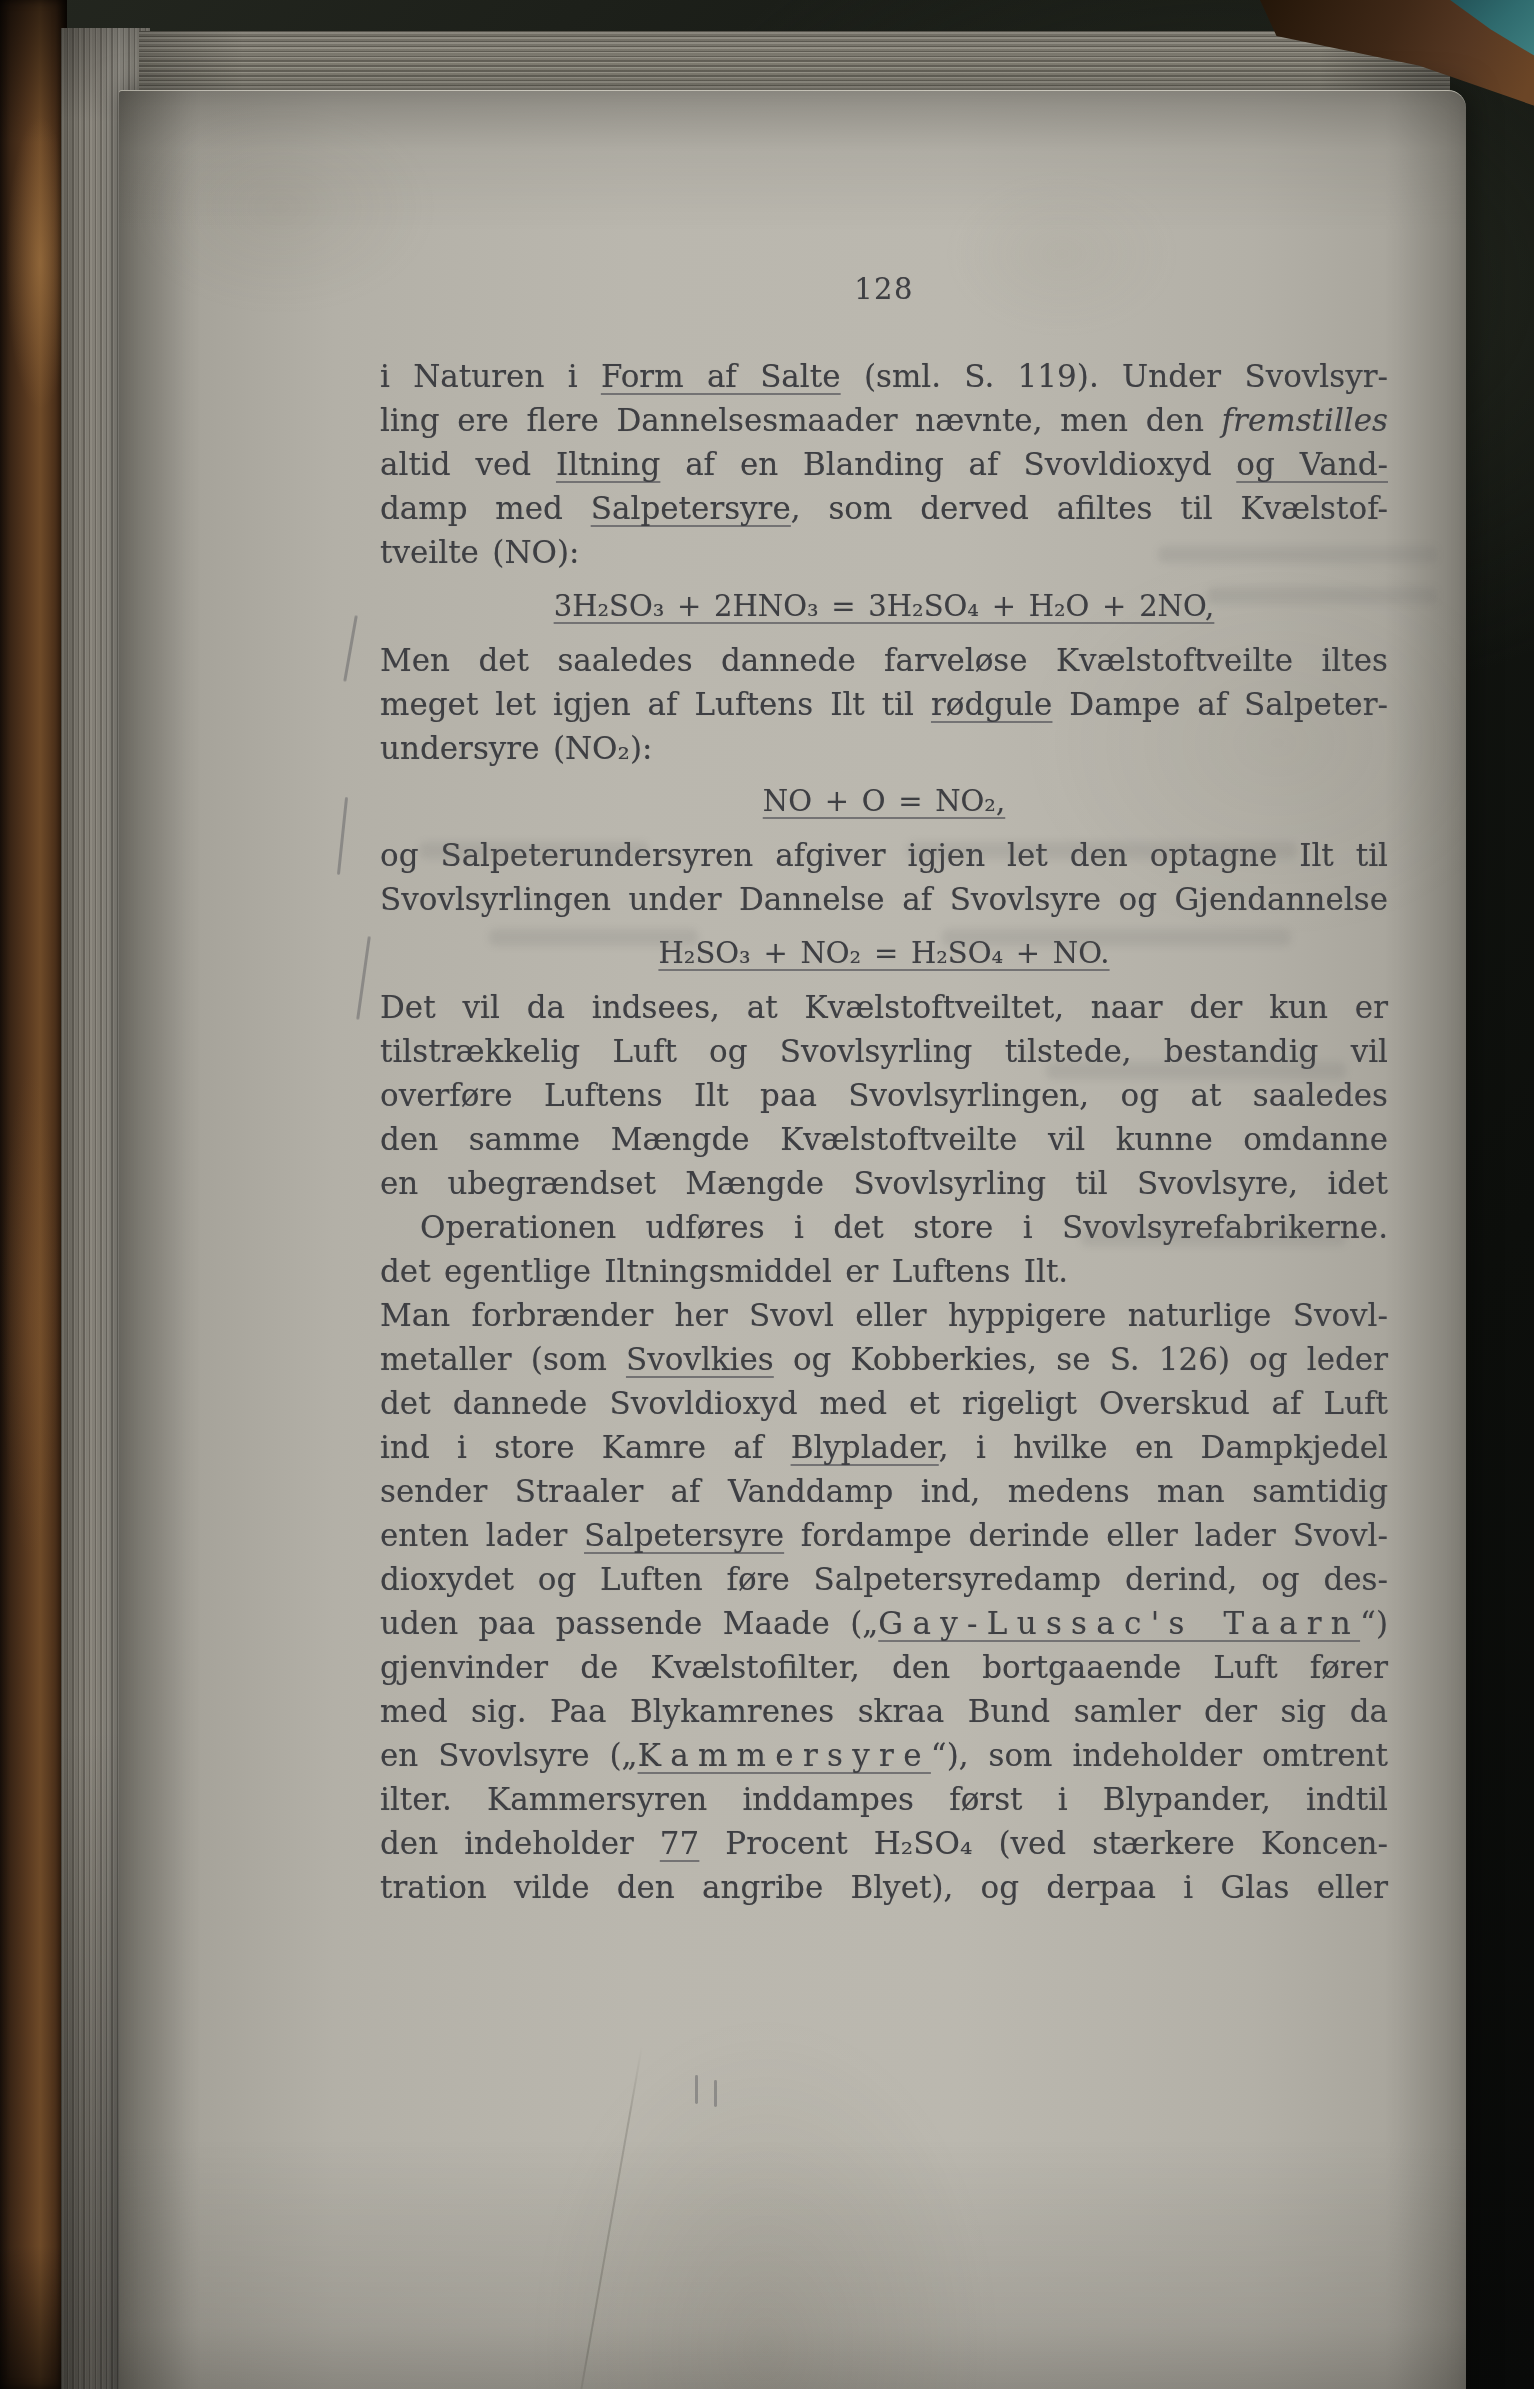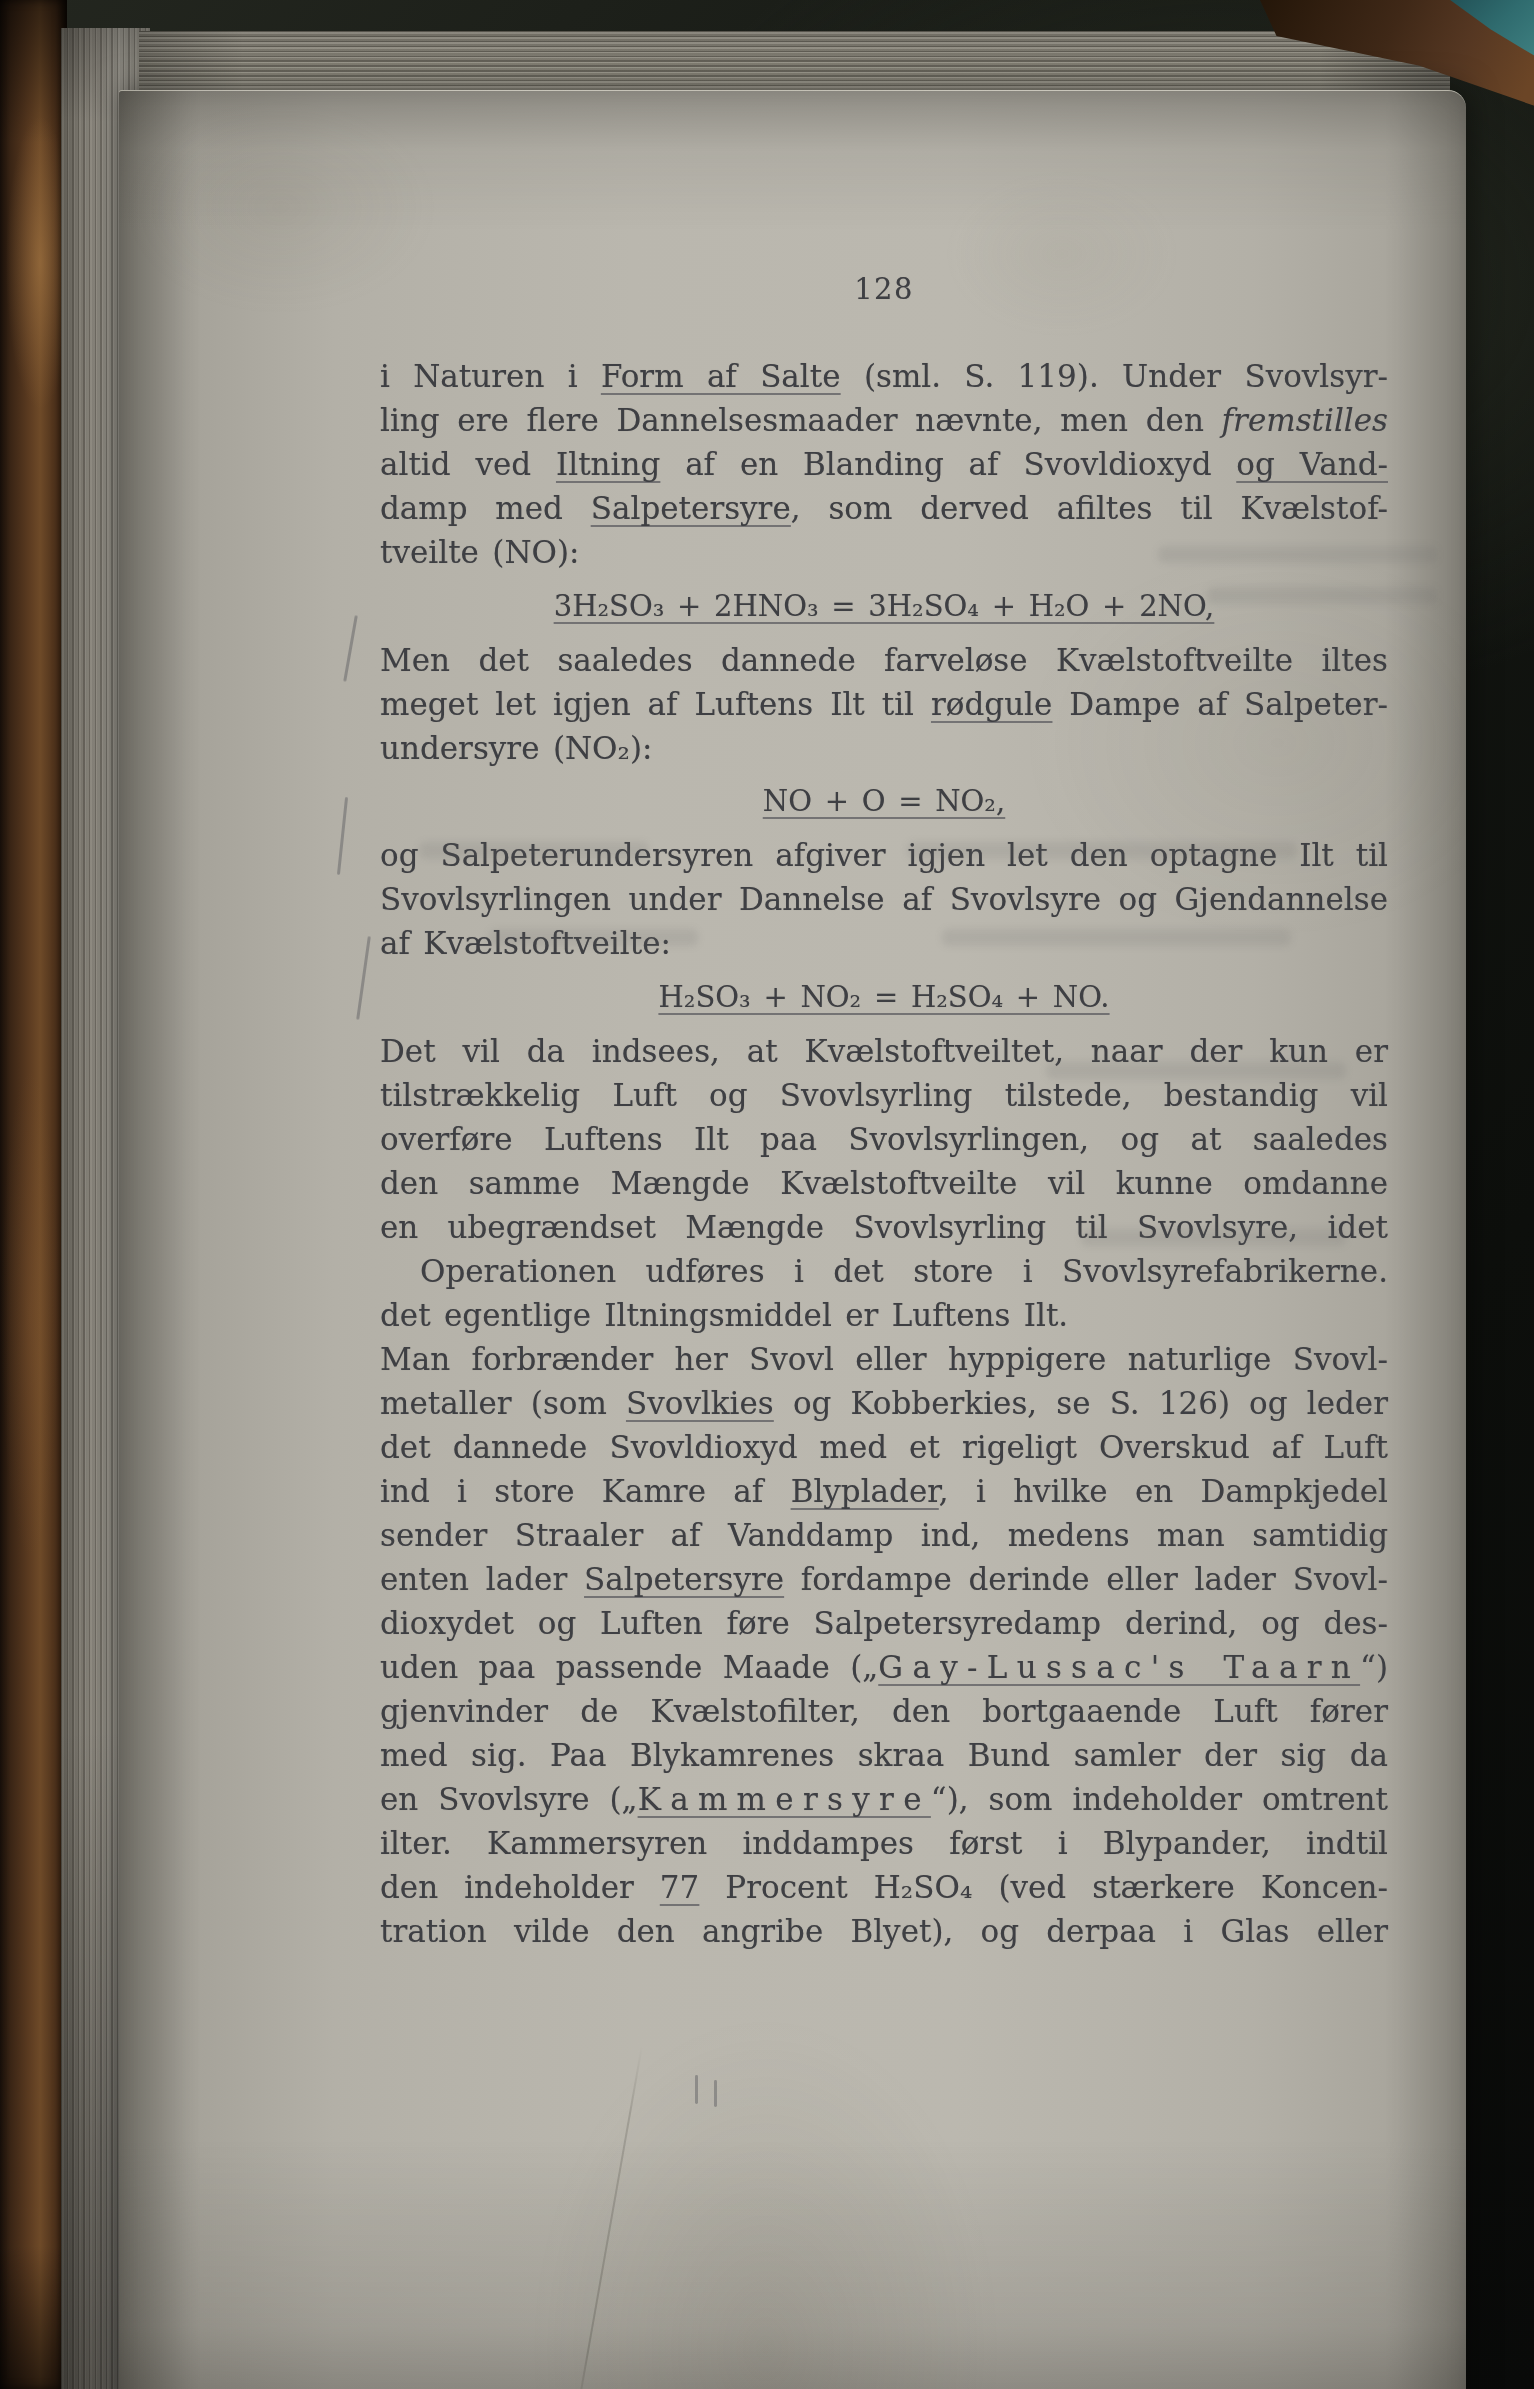--- a/index.html
+++ b/index.html
@@ -132,21 +132,20 @@
         <div class="line j"><span>altid ved </span><span class="pm">Iltning</span><span> af en Blanding af Svovldioxyd </span><span class="pm">og Vand-</span></div>
         <div class="line j"><span>damp med </span><span class="pm">Salpetersyre</span><span>, som derved afiltes til Kvælstof-</span></div>
         <div class="line n"><span>tveilte (NO):</span></div>
         <div class="line c"><span class="pm">3H₂SO₃ + 2HNO₃ = 3H₂SO₄ + H₂O + 2NO,</span></div>
         <div class="line j"><span>Men det saaledes dannede farveløse Kvælstoftveilte iltes</span></div>
         <div class="line j"><span>meget let igjen af Luftens Ilt til </span><span class="pm">rødgule</span><span> Dampe af Salpeter-</span></div>
         <div class="line n"><span>undersyre (NO₂):</span></div>
         <div class="line c"><span class="pm">NO + O = NO₂,</span></div>
         <div class="line j"><span>og Salpeterundersyren afgiver igjen let den optagne Ilt til</span></div>
         <div class="line j"><span>Svovlsyrlingen under Dannelse af Svovlsyre og Gjendannelse</span></div>
-        <div class="line n"><span>af Kvælstoftveilte:</span></div>
         <div class="line c"><span class="pm">H₂SO₃ + NO₂ = H₂SO₄ + NO.</span></div>
         <div class="line j"><span>Det vil da indsees, at Kvælstoftveiltet, naar der kun er</span></div>
         <div class="line j"><span>tilstrækkelig Luft og Svovlsyrling tilstede, bestandig vil</span></div>
         <div class="line j"><span>overføre Luftens Ilt paa Svovlsyrlingen, og at saaledes</span></div>
         <div class="line j"><span>den samme Mængde Kvælstoftveilte vil kunne omdanne</span></div>
         <div class="line j"><span>en ubegrændset Mængde Svovlsyrling til Svovlsyre, idet</span></div>
         <div class="line ji"><span>Operationen udføres i det store i Svovlsyrefabrikerne.</span></div>
         <div class="line n"><span>det egentlige Iltningsmiddel er Luftens Ilt.</span></div>
         <div class="line j"><span>Man forbrænder her Svovl eller hyppigere naturlige Svovl-</span></div>
         <div class="line j"><span>metaller (som </span><span class="pm">Svovlkies</span><span> og Kobberkies, se S. 126) og leder</span></div>

